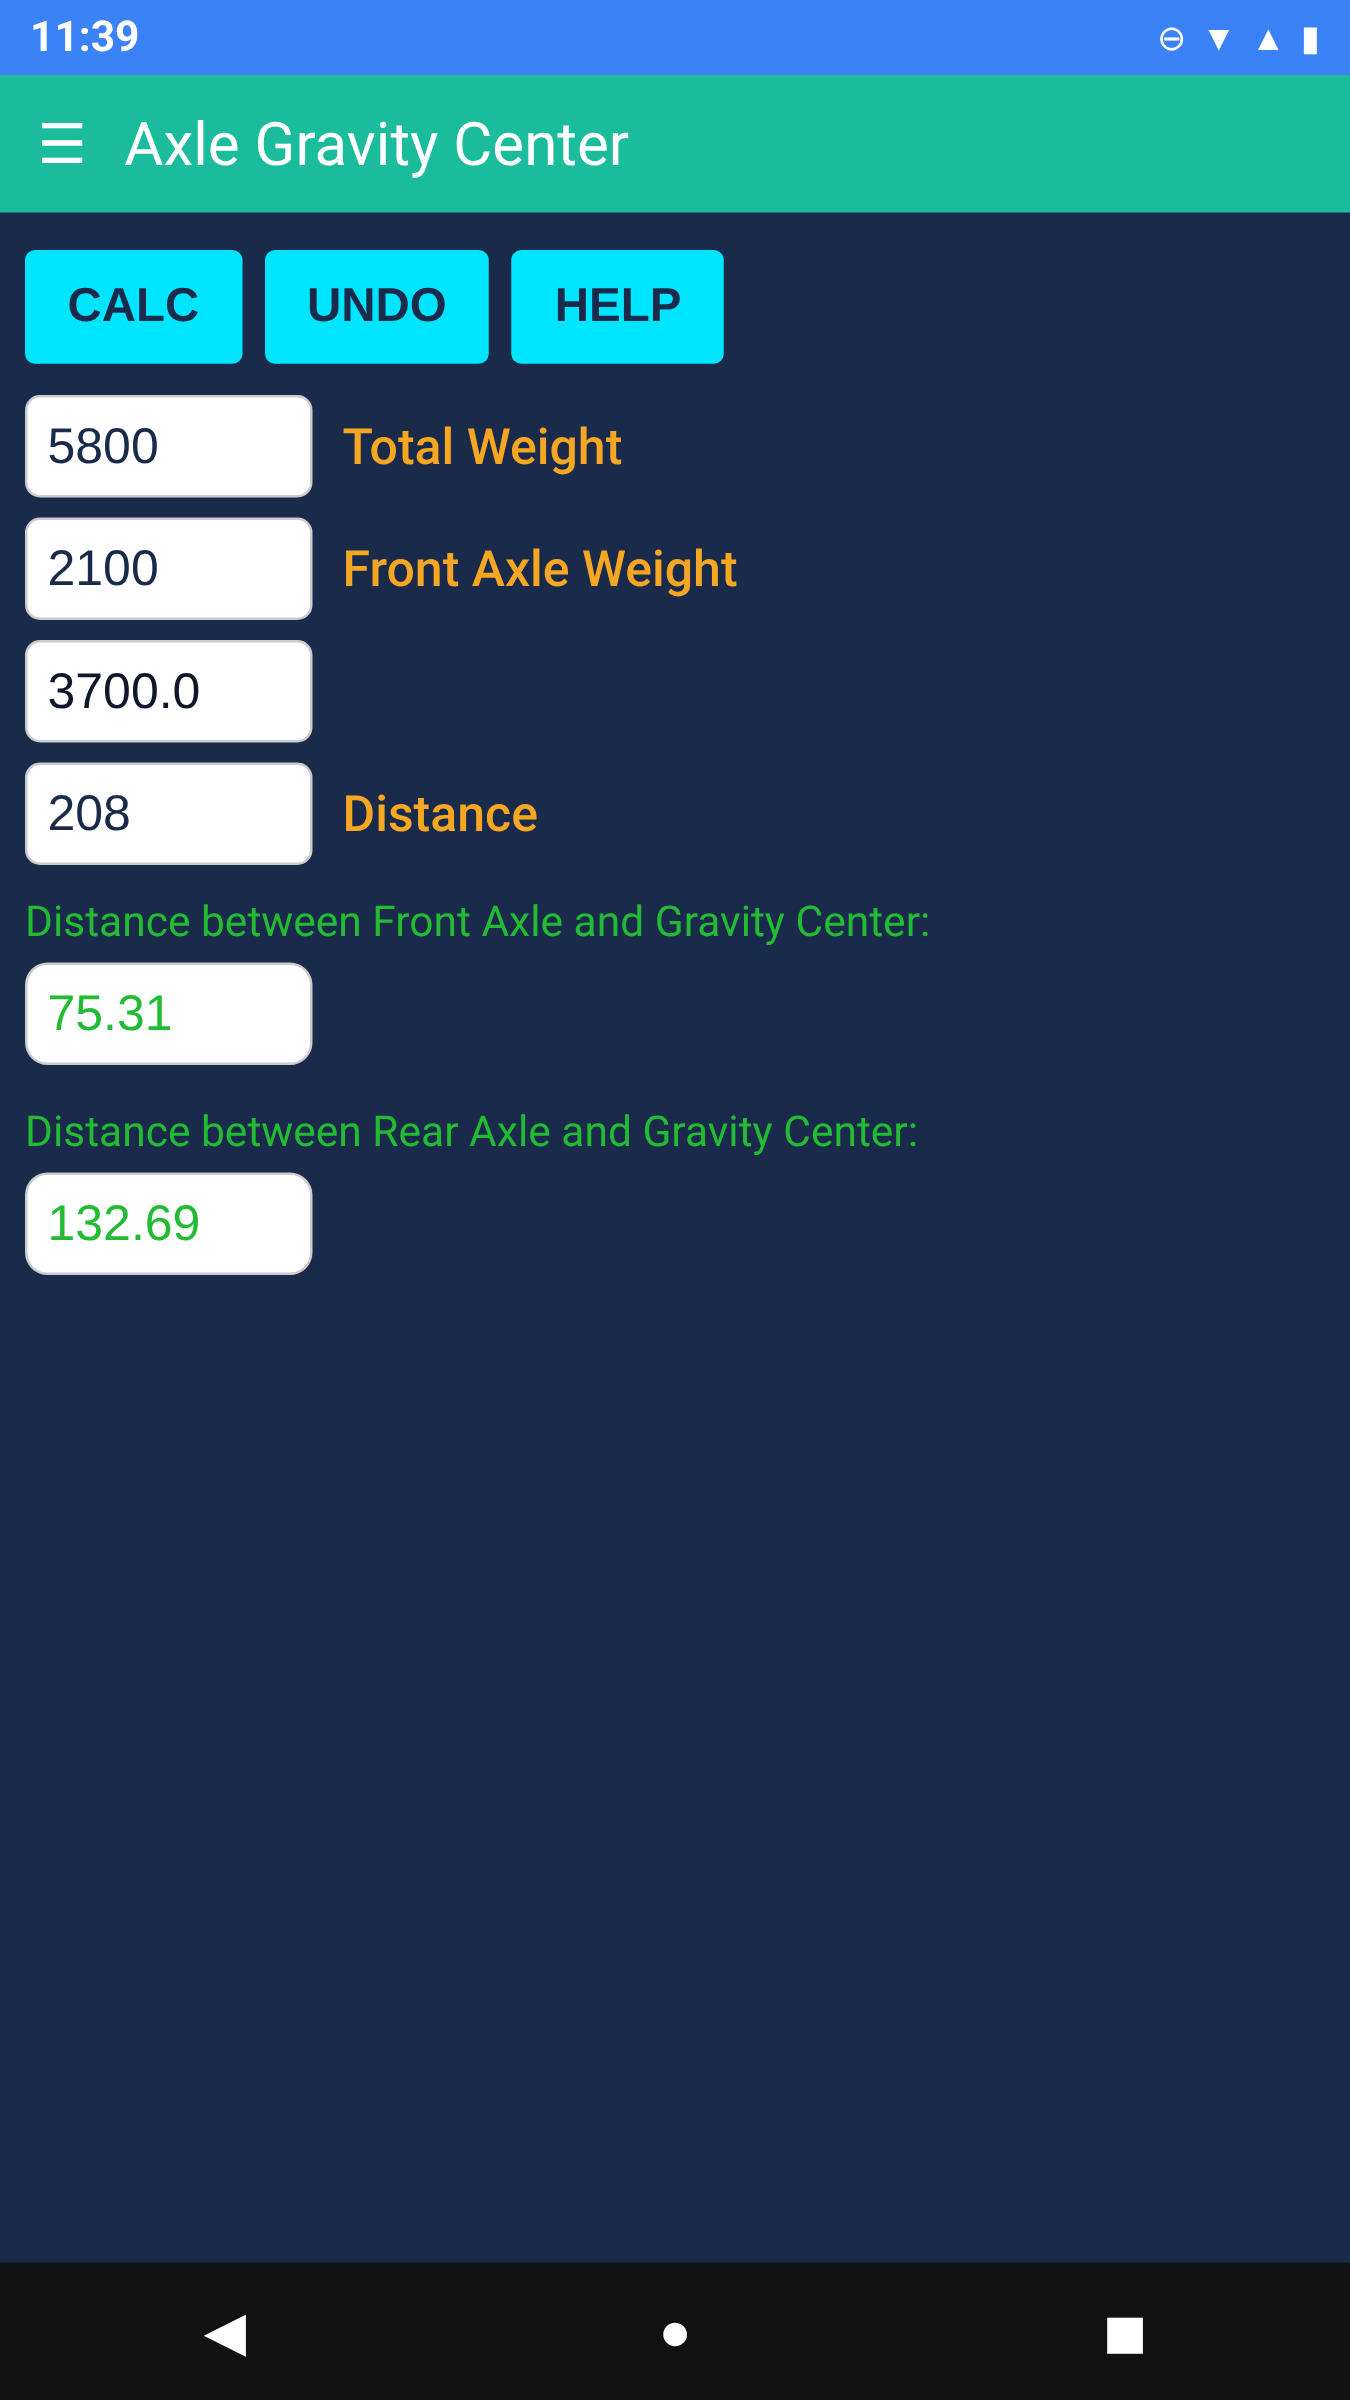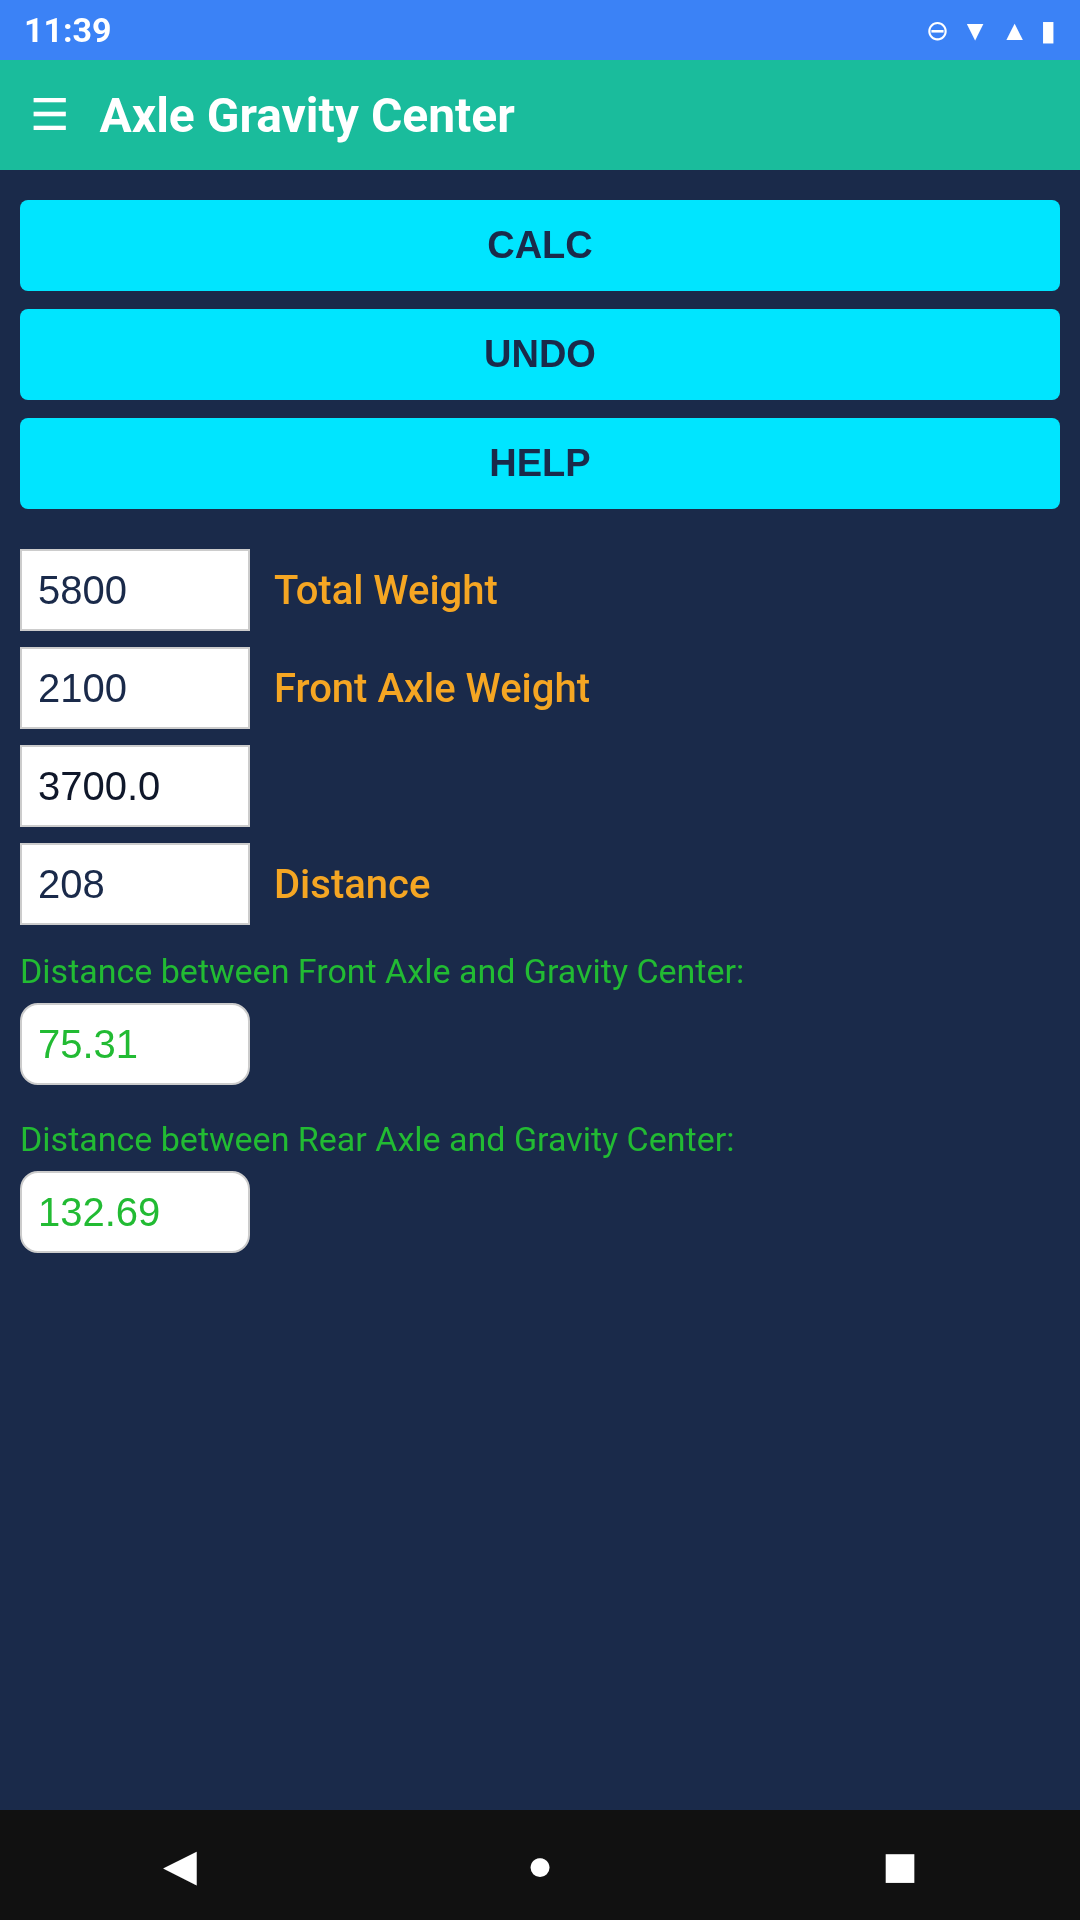--- a/index.html
+++ b/index.html
@@ -57,38 +57,38 @@
       color: white;
       font-size: 44px;
       margin-right: 30px;
       cursor: pointer;
       line-height: 1;
     }
 
     #app-title {
       color: white;
       font-size: 48px;
-      font-weight: bold;
+      font-weight: normal;
     }
 
     
     #main-content {
       flex: 1;
       padding: 30px 20px 20px 20px;
       display: flex;
       flex-direction: column;
       gap: 0;
     }
 
     
     #toolbar {
       display: flex;
-      flex-direction: column;
+      flex-direction: row;
       gap: 18px;
-      margin-bottom: 40px;
+      margin-bottom: 25px;
       justify-content: flex-start;
     }
 
     .toolbar-btn {
       background-color: #00e5ff;
       color: #1a2a4a;
       font-size: 38px;
       font-weight: bold;
       border: none;
       border-radius: 8px;
@@ -102,21 +102,21 @@
     .input-row {
       display: flex;
       align-items: center;
       margin-bottom: 16px;
       gap: 24px;
     }
 
     .input-field {
       background-color: white;
       border: 2px solid #ccc;
-      border-radius: 0;
+      border-radius: 12px;
       width: 230px;
       height: 82px;
       font-size: 40px;
       padding: 0 16px;
       color: #1a2a4a;
       outline: none;
     }
 
     .input-field.green-text {
       color: #0f172a;

